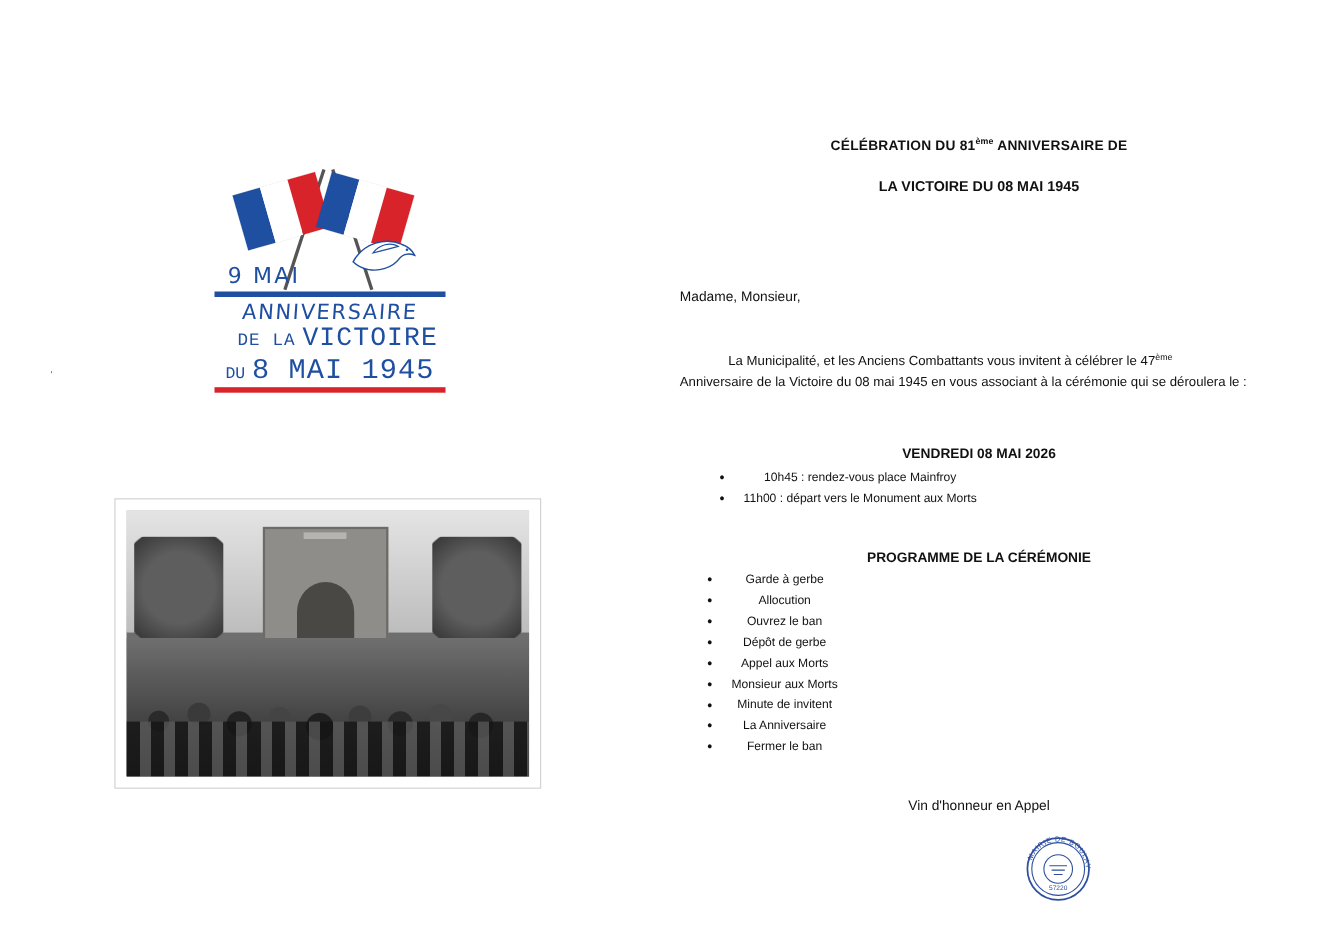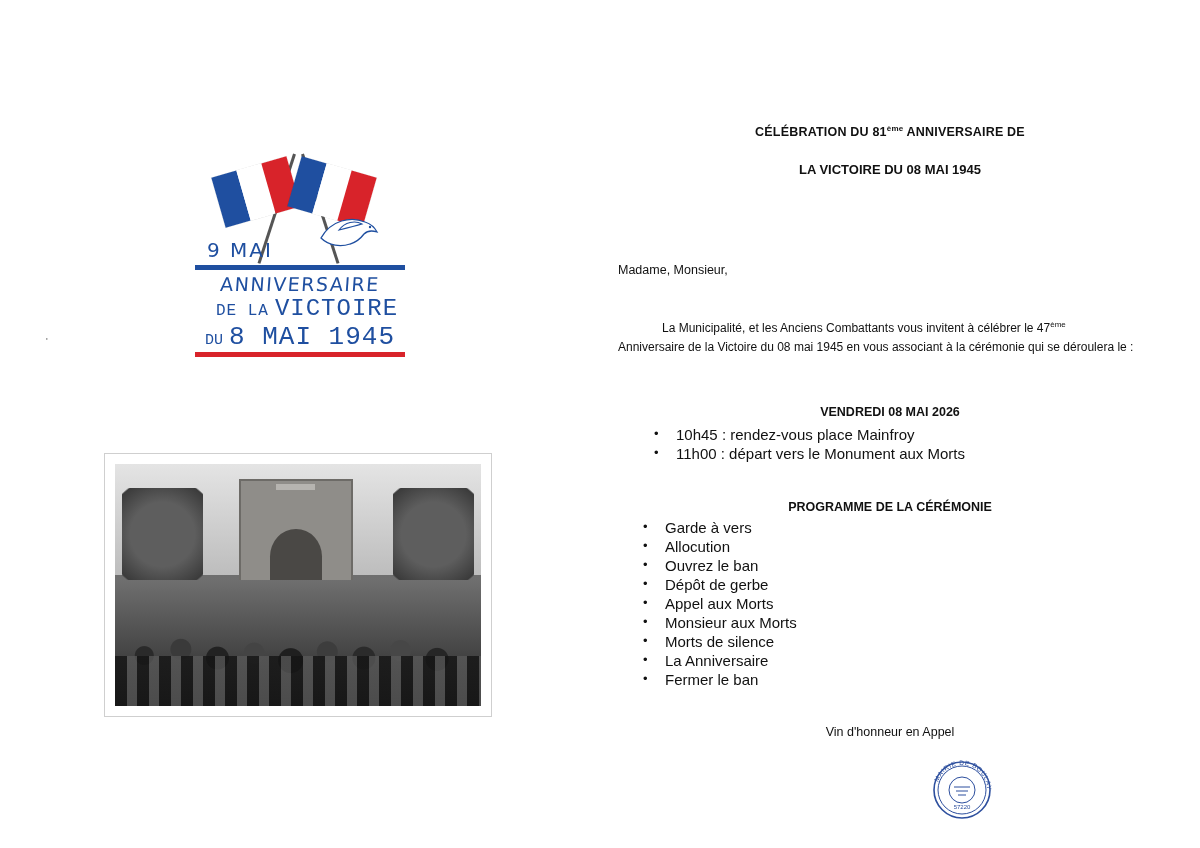--- a/index.html
+++ b/index.html
@@ -275,23 +275,24 @@
   }
 
   ul.bullets {
     position: absolute;
     margin: 0;
     padding: 0 0 0 18px;
     list-style: none;
   }
   ul.bullets li {
     position: relative;
-    font-size: 15px;
+    font-size: 11px;
     line-height: 19px;
     padding-left: 22px;
+    text-align: center;
   }
   ul.bullets li:before {
     content: "•";
     position: absolute;
     left: 0;
     top: -1px;
     font-size: 13px;
   }
   .list-rdv { left: 36px; top: 425px; }
 
@@ -399,27 +400,27 @@
   <div class="date-line">VENDREDI 08 MAI 2026</div>
 
   <ul class="bullets list-rdv">
     <li>10h45 : rendez-vous place Mainfroy</li>
     <li>11h00 : départ vers le Monument aux Morts</li>
   </ul>
 
   <div class="prog-title">PROGRAMME DE LA CÉRÉMONIE</div>
 
   <ul class="bullets" style="left:25px; top:518px;">
-    <li>Garde à vers</li>
+    <li>Garde à gerbe</li>
     <li>Allocution</li>
     <li>Ouvrez le ban</li>
     <li>Dépôt de gerbe</li>
     <li>Appel aux Morts</li>
     <li>Monsieur aux Morts</li>
-    <li>Morts de silence</li>
+    <li>Minute de invitent</li>
     <li>La Anniversaire</li>
     <li>Fermer le ban</li>
   </ul>
 
   <div class="vin">Vin d'honneur en Appel</div>
 
   <div class="stamp">
     <svg viewBox="0 0 66 66">
       <defs>
         <path id="circTop" d="M 33,33 m -25,0 a 25,25 0 1,1 50,0" fill="none"></path>

